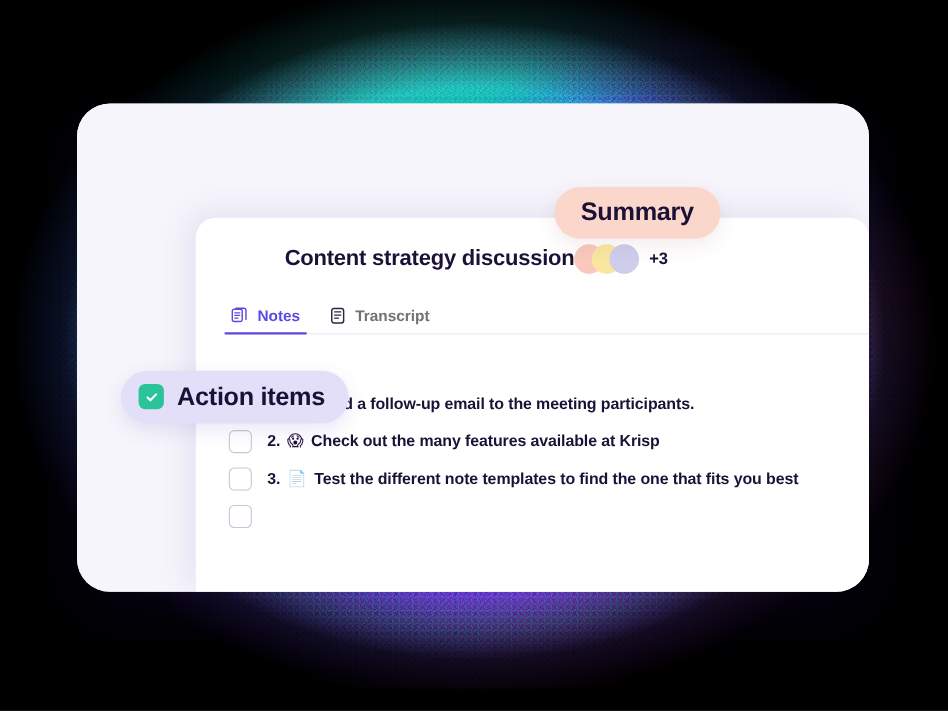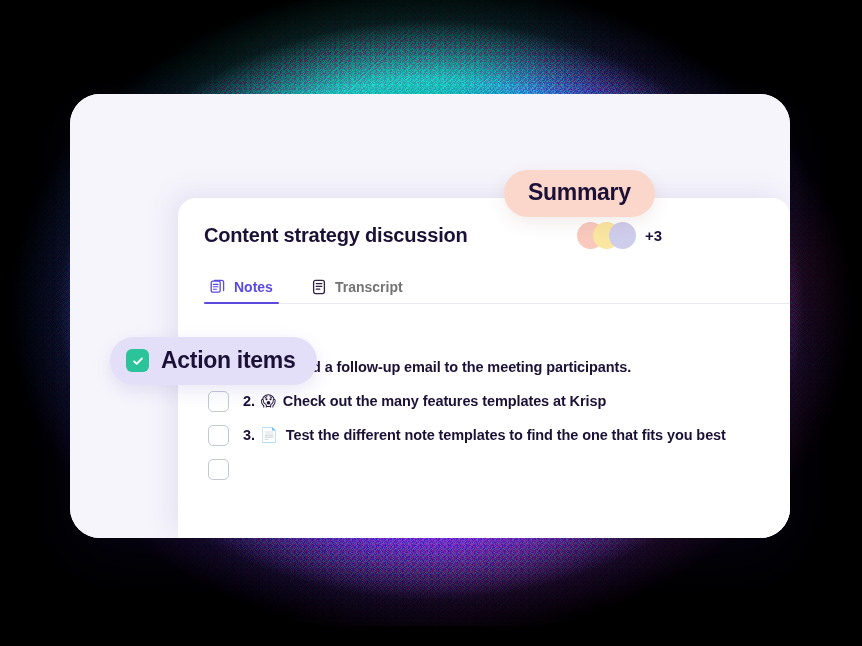--- a/index.html
+++ b/index.html
@@ -123,21 +123,21 @@
     position: relative;
     height: 100%;
     padding: 0 26px;
     box-sizing: border-box;
   }
 
   
   .note-head {
     display: flex;
     align-items: center;
-    justify-content: space-between;
+    justify-content: center;
     padding-top: 24px;
   }
 
   #note-title {
     font-size: 20px;
     font-weight: 700;
     letter-spacing: -.2px;
     color: #1b1136;
     white-space: nowrap;
   }
@@ -182,21 +182,21 @@
     color: #1b1136;
     box-shadow: 0 6px 18px rgba(120, 70, 60, .10);
     z-index: 6;
   }
 
   
   .tabs {
     position: relative;
     display: flex;
     align-items: flex-end;
-    gap: 26px;
+    gap: 14px;
     margin-top: 26px;
     padding-bottom: 0;
   }
   .tab-divider {
     position: absolute;
     left: 0;
     right: -26px;
     bottom: 0;
     height: 1px;
     background: #ebe9f3;
@@ -351,21 +351,21 @@
               <span class="item-emoji">📧</span>
               <span>Send a follow-up email to the meeting participants.</span>
             </div>
           </div>
 
           <div class="item">
             <div class="check-box-empty"></div>
             <div class="item-text">
               <span class="item-num">2.</span>
               <span class="item-emoji">😱</span>
-              <span>Check out the many features templates at Krisp</span>
+              <span>Check out the many features available at Krisp</span>
             </div>
           </div>
 
           <div class="item">
             <div class="check-box-empty"></div>
             <div class="item-text">
               <span class="item-num">3.</span>
               <span class="item-emoji">📄</span>
               <span>Test the different note templates to find the one that fits you best</span>
             </div>

